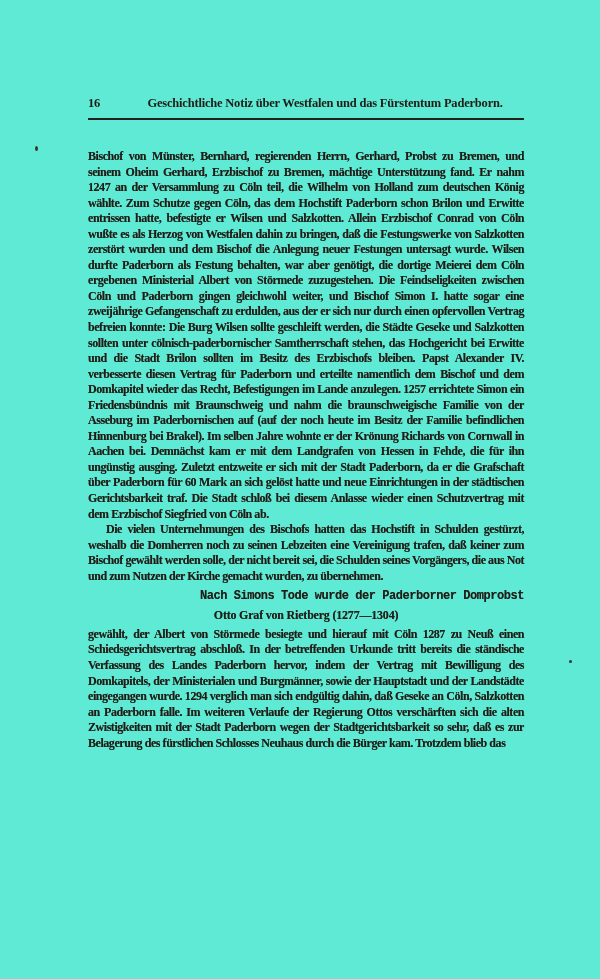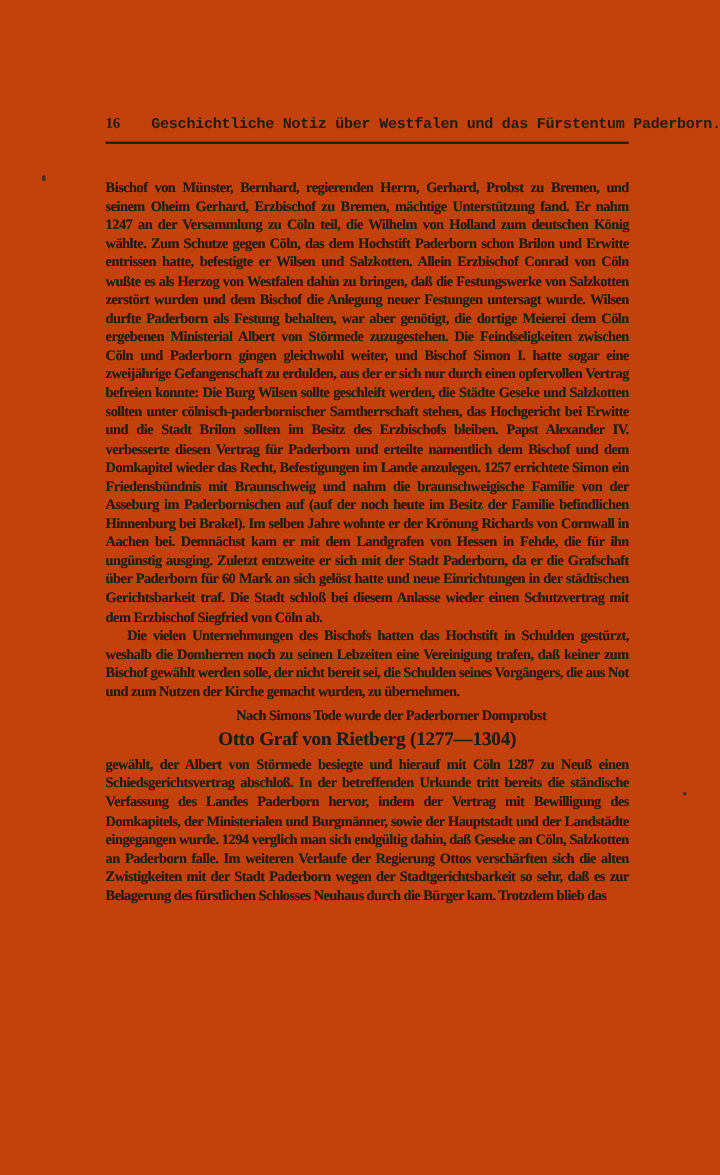--- a/index.html
+++ b/index.html
@@ -4,21 +4,21 @@
 <style>
   html, body {
     margin: 0;
     padding: 0;
     background: #ffffff;
   }
   .page {
     position: relative;
     width: 600px;
     height: 979px;
-    background: #c2410c;
+    background: #5eead4;
     overflow: hidden;
     font-family: "Liberation Serif", "DejaVu Serif", serif;
     color: #211c16;
   }
   .textblock {
     position: absolute;
     left: 88px;
     top: 96px;
     width: 436px;
   }
@@ -32,21 +32,20 @@
     border-bottom: 2px solid #25201a;
   }
   .running-head .pageno {
     flex: 0 0 auto;
     margin-right: 26px;
   }
   .running-head .title {
     flex: 1 1 auto;
     text-align: center;
     white-space: nowrap;
-    font-family: Liberation Mono, monospace;
   }
   .body-text p {
     margin: 0;
     font-size: 12px;
     font-weight: bold;
     line-height: 15.55px;
     letter-spacing: -0.45px;
     text-align: justify;
     text-justify: inter-word;
     text-shadow: 0 0 0.4px rgba(33,28,22,0.55);
@@ -54,25 +53,26 @@
   p.para-first {
     margin-top: 29px;
     text-indent: 0;
   }
   p.para-indent {
     text-indent: 18px;
   }
   p.lead-in {
     margin-top: 5px;
     text-indent: 40px;
-    text-align: center;
+    text-align: right;
+    font-family: Liberation Mono, monospace;
   }
   h2.section-heading {
     margin: 3px 0 4px 0;
-    font-size: 16px;
+    font-size: 12px;
     font-weight: bold;
     letter-spacing: -0.2px;
     text-align: center;
     text-shadow: 0 0 0.5px rgba(33,28,22,0.6);
   }
   p.para-continue {
     text-indent: 0;
   }
   .speck {
     position: absolute;

